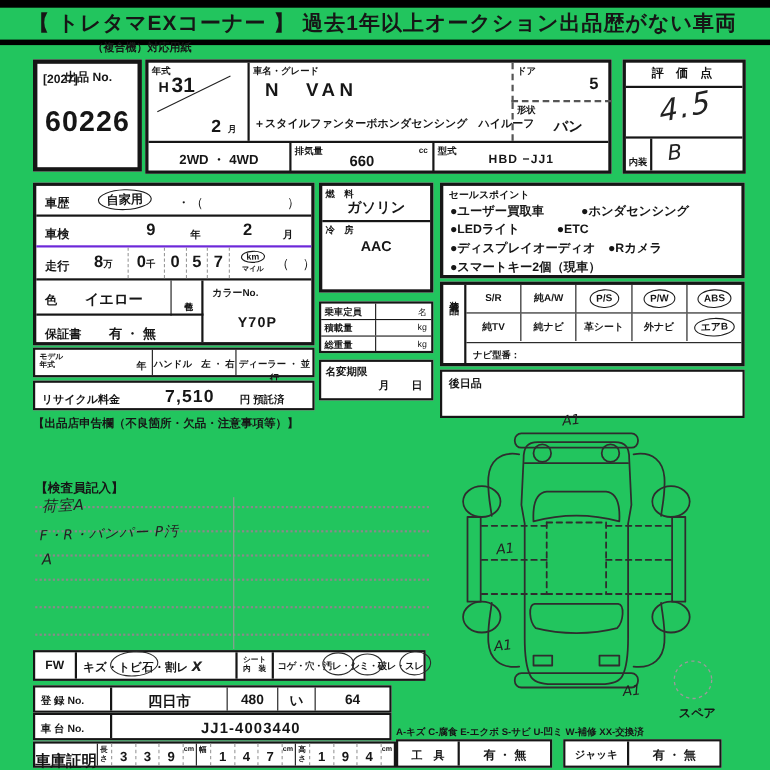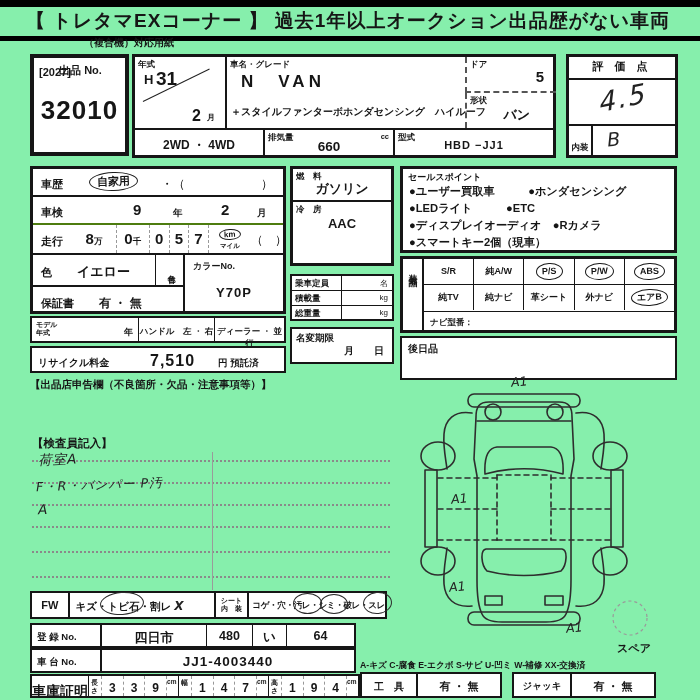--- a/index.html
+++ b/index.html
@@ -1,17 +1,17 @@
 <!DOCTYPE html>
 <html><head>
 <meta charset="utf-8">
 <style>
   html,body{margin:0;padding:0;background:#fff;}
   body{font-family:"Liberation Sans",sans-serif;color:#161616;}
-  #sheet{position:relative;width:700px;height:700px;background:#86efac;overflow:hidden;}
+  #sheet{position:relative;width:700px;height:700px;background:#22c55e;overflow:hidden;}
   .bx{position:absolute;border:2px solid #161616;background:#fff;box-sizing:border-box;}
   .hand{font-family:"DejaVu Sans",sans-serif;font-style:italic;color:#222;}
   .oval{display:inline-block;border:1.6px solid #1a1a1a;border-radius:50%;padding:0 6px;transform:rotate(-2deg);}
   .ell{position:absolute;border:1.6px solid #2a2a2a;border-radius:50%;}
   .dotline{position:absolute;border-bottom:2px dotted #8a8a8a;height:0;}
   .vtext{writing-mode:vertical-rl;text-orientation:upright;}
 
   
   #hdr{position:absolute;left:0;top:0;width:700px;box-sizing:border-box;border-top:7px solid #000;border-bottom:5px solid #000;font-size:19px;font-weight:bold;letter-spacing:1px;padding:1px 0 2px 26px;white-space:nowrap;}
   #sub{position:absolute;left:84px;top:36px;font-size:10px;font-weight:bold;}
@@ -58,21 +58,21 @@
 
   
   #hist{left:30px;top:166px;width:256px;height:148px;border-width:3px;}
   #hist .row{position:relative;box-sizing:border-box;}
   #hist .lbl{position:absolute;left:8px;font-size:11px;font-weight:bold;}
   .hr1{height:28px;border-bottom:2px solid #161616;}
   .hr1 .lbl{top:8px;}
   .hr1 .ov{position:absolute;left:56px;top:3px;font-size:11px;font-weight:bold;padding:1px 7px;}
   .hr1 .pa{position:absolute;left:128px;top:7px;font-size:12px;}
   .hr1 .pc{position:absolute;right:10px;top:7px;font-size:12px;}
-  .hr2{height:28px;border-bottom:2px solid #4d7c0f;}
+  .hr2{height:28px;border-bottom:2px solid #6d28d9;}
   .hr2 .lbl{top:8px;}
   .hr2 .y{position:absolute;left:100px;top:4px;font-size:15px;font-weight:bold;}
   .hr2 .yu{position:absolute;left:140px;top:10px;font-size:9.5px;font-weight:bold;}
   .hr2 .m{position:absolute;left:188px;top:4px;font-size:15px;font-weight:bold;}
   .hr2 .mu{position:absolute;left:224px;top:10px;font-size:9.5px;font-weight:bold;}
   .hr3{height:30px;border-bottom:2px solid #161616;display:flex;}
   .hr3 .lb3{width:40px;padding:9px 0 0 8px;font-size:11px;font-weight:bold;box-sizing:border-box;}
   .hr3 .c{box-sizing:border-box;padding-top:5px;text-align:center;}
   .hr3 .big{font-size:15px;font-weight:bold;}
   .hr3 .sm{font-size:8.5px;font-weight:bold;}
@@ -197,21 +197,21 @@
 
   <div id="hdr">【 トレタマEXコーナー 】 過去1年以上オークション出品歴がない車両</div>
   <div id="sub">（複合機）対応用紙</div>
 
   <div id="lot" class="bx">
     <div class="lh">
       <span class="stamp">[2027]</span>
       <span class="lp">出品</span>
       <span class="ln">No.</span>
     </div>
-    <div class="num">32010</div>
+    <div class="num">60226</div>
   </div>
 
   <div id="spec" class="bx">
     <div class="cell sp-year">
       <span class="lb">年式</span>
       <span class="h">H</span>
       <span class="yn">31</span>
       <span class="slash"></span>
       <span class="mo">2</span>
       <span class="mu">月</span>

